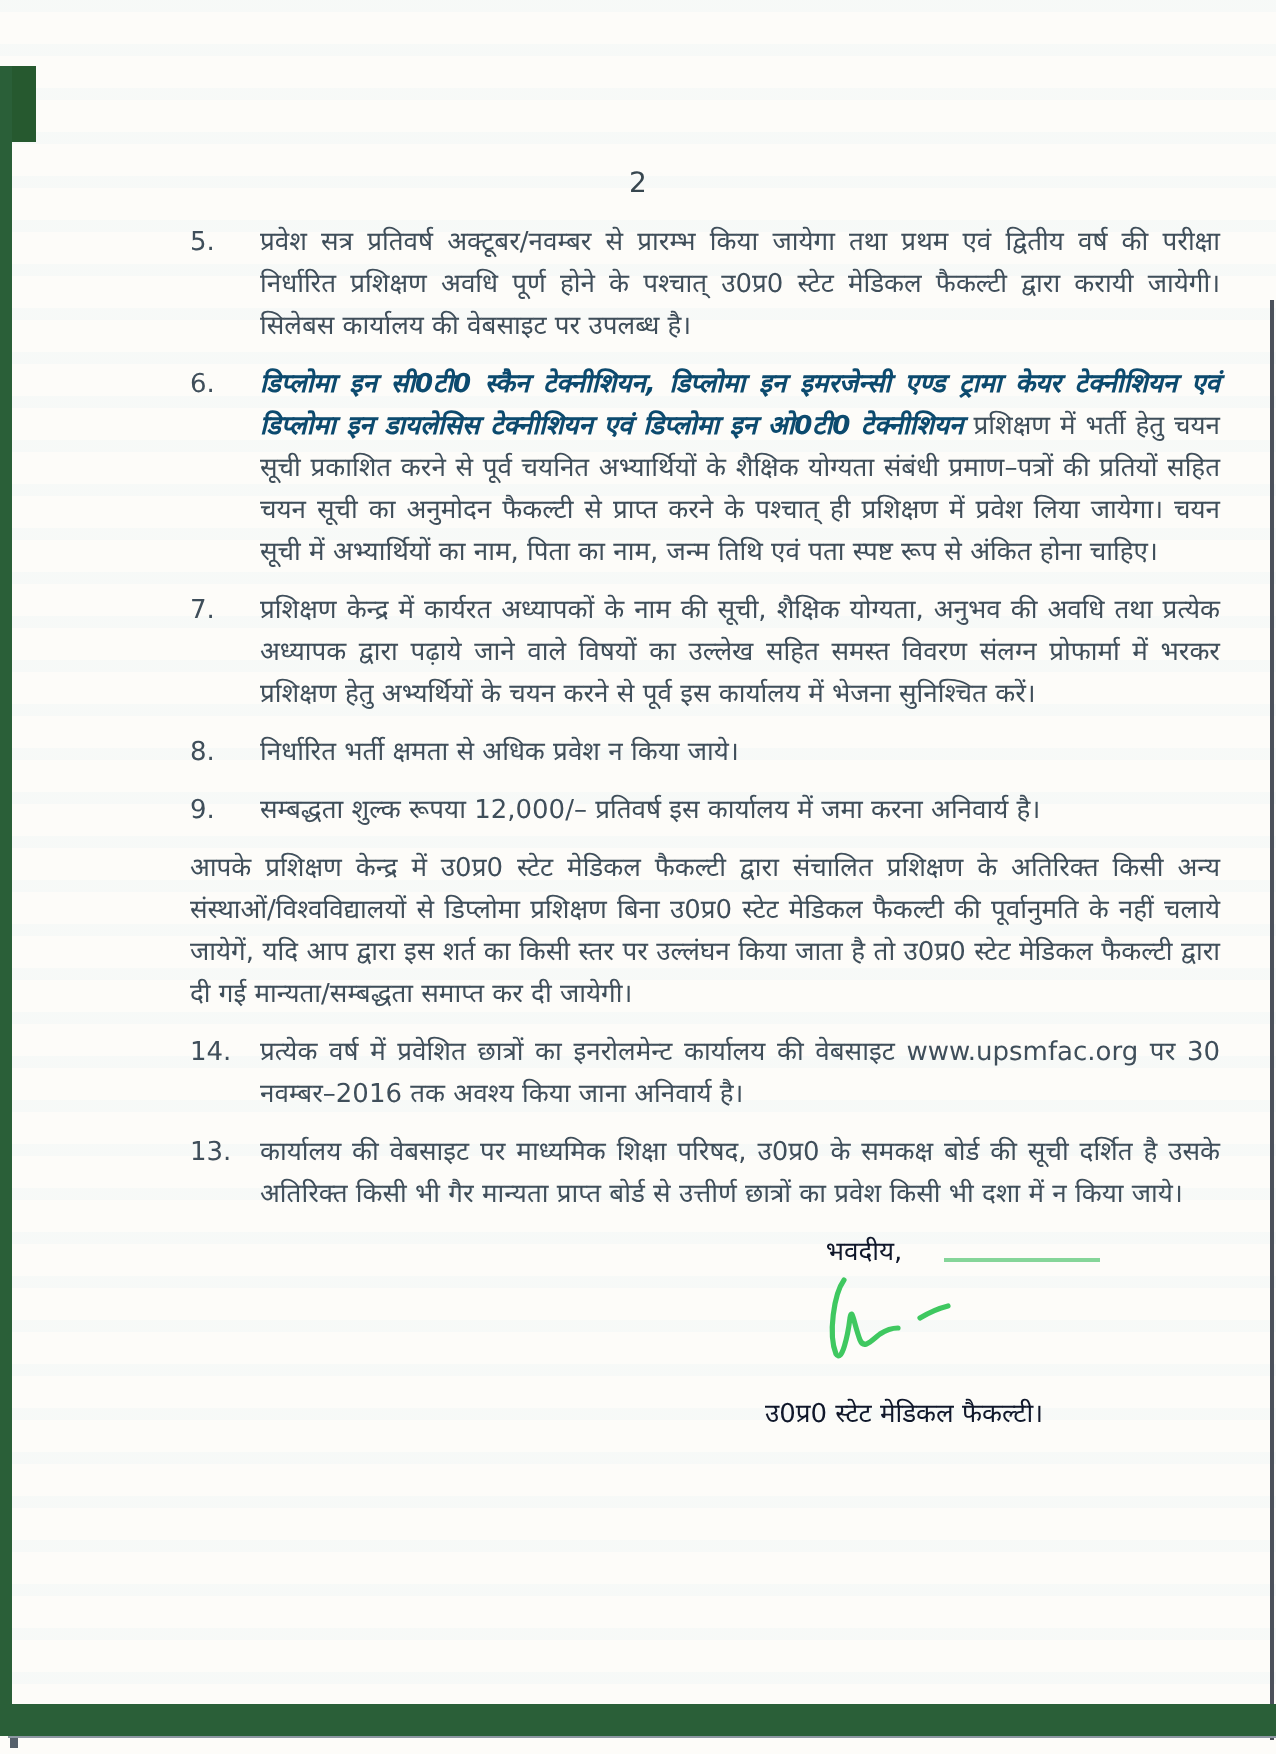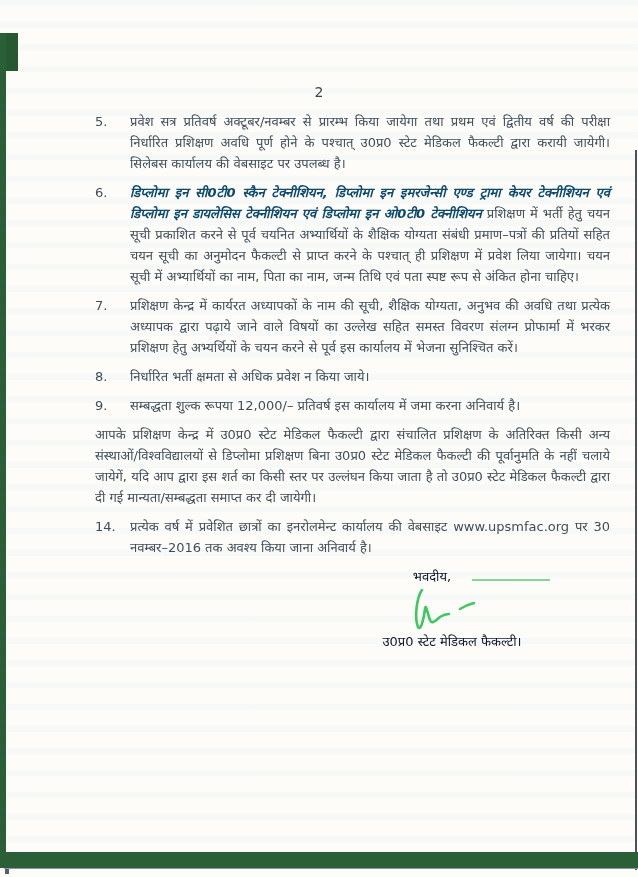--- a/index.html
+++ b/index.html
@@ -65,21 +65,21 @@
     width:260px;
     margin:6px 28px 0 auto;
     text-align:center;
     color:#0f172a;
     position:relative;
   }
   .salutation{margin:0 40px 0 0;}
   .sig-wrap{height:44px;position:relative;}
   .sig-wrap svg{position:absolute;left:86px;top:0;}
   .sig-title{margin:0 30px 0 0;}
-  .org-line{margin:0;position:relative;white-space:nowrap;}
+  .org-line{margin:16px;position:relative;white-space:nowrap;}
   .org-underline{
     position:absolute;left:150px;top:13px;width:78px;height:2px;
     background:rgba(92,200,120,0.75);
   }
   .speck{position:absolute;background:#55606b;}
 </style>
 </head>
 <body>
 
 <div class="page">
@@ -120,20 +120,24 @@
 
     <div class="item">
       <p class="txt"><span class="lead"></span> <span>आपके प्रशिक्षण केन्द्र में उ0प्र0 स्टेट मेडिकल फैकल्टी द्वारा संचालित प्रशिक्षण के अतिरिक्त किसी अन्य संस्थाओं/विश्वविद्यालयों से डिप्लोमा प्रशिक्षण बिना उ0प्र0 स्टेट मेडिकल फैकल्टी की पूर्वानुमति के नहीं चलाये जायेगें, यदि आप द्वारा इस शर्त का किसी स्तर पर उल्लंघन किया जाता है तो उ0प्र0 स्टेट मेडिकल फैकल्टी द्वारा दी गई मान्यता/सम्बद्धता समाप्त कर दी जायेगी।</span></p>
     </div>
 
     <div class="item">
       <span class="num">14.</span>
       <p class="txt"><span class="lead"></span> <span>प्रत्येक वर्ष में प्रवेशित छात्रों का इनरोलमेन्ट कार्यालय की वेबसाइट www.upsmfac.org पर 30 नवम्बर–2016 तक अवश्य किया जाना अनिवार्य है।</span></p>
     </div>
 
+    <div class="item">
+      <span class="num">13.</span>
+      <p class="txt"><span class="lead"></span> <span>कार्यालय की वेबसाइट पर माध्यमिक शिक्षा परिषद, उ0प्र0 के समकक्ष बोर्ड की सूची दर्शित है उसके अतिरिक्त किसी भी गैर मान्यता प्राप्त बोर्ड से उत्तीर्ण छात्रों का प्रवेश किसी भी दशा में न किया जाये।</span></p>
+    </div>
 
     <div class="closing">
       <p class="salutation">भवदीय,</p>
       <div class="sig-wrap">
         <svg width="90" height="44" viewBox="0 0 90 44">
           <path d="M14,3 C9,10 6,30 10,40 C13,45 16,30 17,22 C18,16 19,25 22,33 C24,38 28,33 32,30 C35,28 38,27 41,27" fill="none" stroke="#3fc860" stroke-width="2.6" stroke-linecap="round"></path>
           <path d="M52,22 C57,19 62,17 66,16" fill="none" stroke="#3fc860" stroke-width="2.6" stroke-linecap="round"></path>
         </svg>
       </div>
       <p class="org-line">उ0प्र0 स्टेट मेडिकल फैकल्टी।</p>

